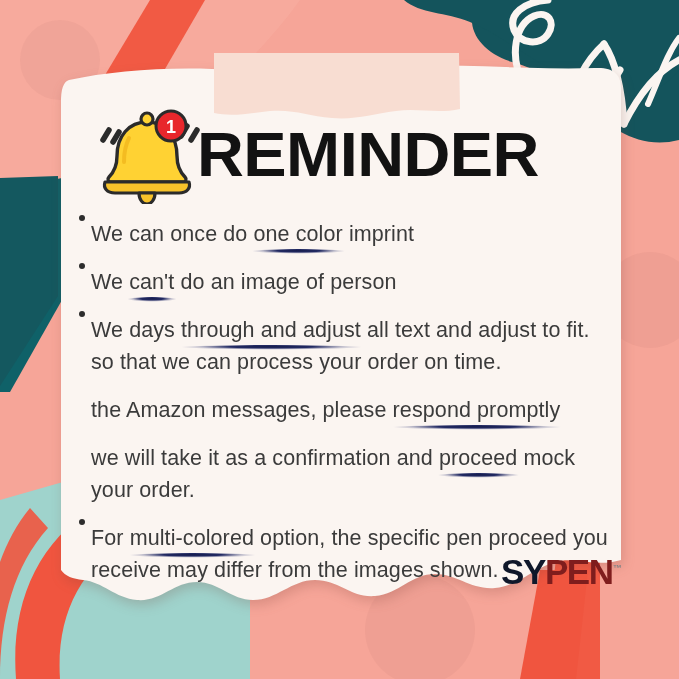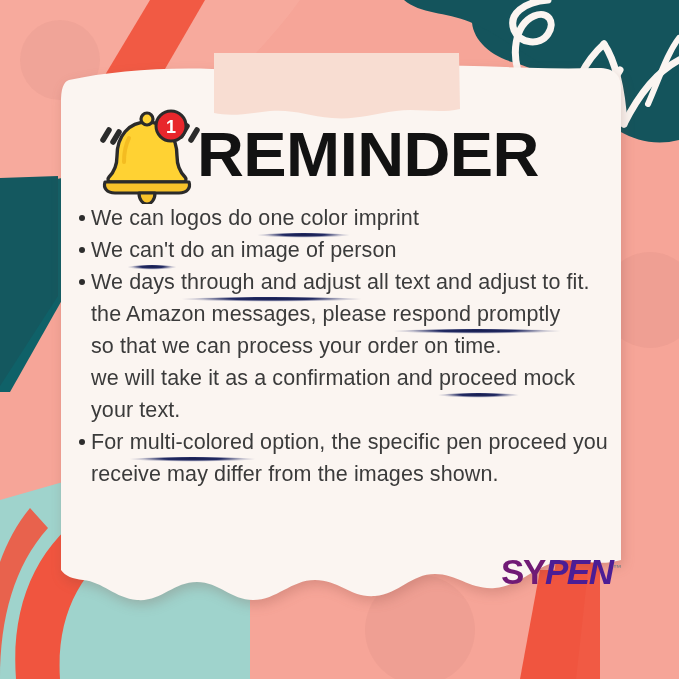--- a/index.html
+++ b/index.html
@@ -112,20 +112,21 @@
     color: #3b3b3b;
     font-weight: 300;
     letter-spacing: 0.1px;
     white-space: pre;
     font-family: "Liberation Sans", sans-serif;
   }
   
   .uline {
     position: relative;
     display: inline-block;
+    margin-top: 16px;
   }
   .uline::after {
     content: "";
     position: absolute;
     left: -2px;
     right: -3px;
     bottom: -4px;
     height: 5px;
     background: radial-gradient(ellipse 50% 60% at 50% 35%, #161c4c 0%, #222a63 45%, rgba(40,48,110,0.25) 78%, rgba(40,48,110,0) 100%);
     border-radius: 50%;
@@ -135,22 +136,22 @@
   .logo {
     position: absolute;
     left: 446px;
     top: 490px;
     font-size: 35px;
     font-weight: bold;
     letter-spacing: -1.4px;
     font-family: "Liberation Sans", sans-serif;
     white-space: nowrap;
   }
-  .logo .sy { color: #701a75; }
-  .logo .pen { color: #4c1d95; font-style: italic; }
+  .logo .sy { color: #0f172a; }
+  .logo .pen { color: #7f1d1d; }
   .logo .tm {
     font-size: 9px;
     vertical-align: super;
     color: #808285;
     letter-spacing: 0;
   }
 </style>
 </head>
 <body>
 
@@ -282,45 +283,45 @@
           </g>
         </svg>
       </div>
 
       <h1 class="title">REMINDER</h1>
     </div>
 
     <div class="list" id="bullet-list">
         <div class="bullet-row">
           <span class="dot"></span>
-          <span class="line-text"><span>We can logos do </span><span class="uline">one color</span><span> imprint</span></span>
+          <span class="line-text"><span>We can once do </span><span class="uline">one color</span><span> imprint</span></span>
         </div>
         <div class="bullet-row">
           <span class="dot"></span>
           <span class="line-text"><span>We </span><span class="uline">can't</span><span> do an image of person</span></span>
         </div>
         <div class="bullet-row">
           <span class="dot"></span>
           <span class="line-text"><span>We days </span><span class="uline">through and adjust</span><span> all text and adjust to fit.</span></span>
         </div>
         <div class="bullet-row">
           <span class="dot hidden"></span>
+          <span class="line-text"><span>so that we can process your order on time.</span></span>
+        </div>
+        <div class="bullet-row">
+          <span class="dot hidden"></span>
           <span class="line-text"><span>the Amazon messages, please </span><span class="uline">respond promptly</span></span>
         </div>
         <div class="bullet-row">
           <span class="dot hidden"></span>
-          <span class="line-text"><span>so that we can process your order on time.</span></span>
-        </div>
-        <div class="bullet-row">
-          <span class="dot hidden"></span>
           <span class="line-text"><span>we will take it as a confirmation and </span><span class="uline">proceed</span><span> mock</span></span>
         </div>
         <div class="bullet-row">
           <span class="dot hidden"></span>
-          <span class="line-text"><span>your text.</span></span>
+          <span class="line-text"><span>your order.</span></span>
         </div>
         <div class="bullet-row">
           <span class="dot"></span>
           <span class="line-text"><span>For </span><span class="uline">multi-colored</span><span> option, the specific pen proceed you</span></span>
         </div>
         <div class="bullet-row">
           <span class="dot hidden"></span>
           <span class="line-text"><span>receive may differ from the images shown.</span></span>
         </div>
       </div>

